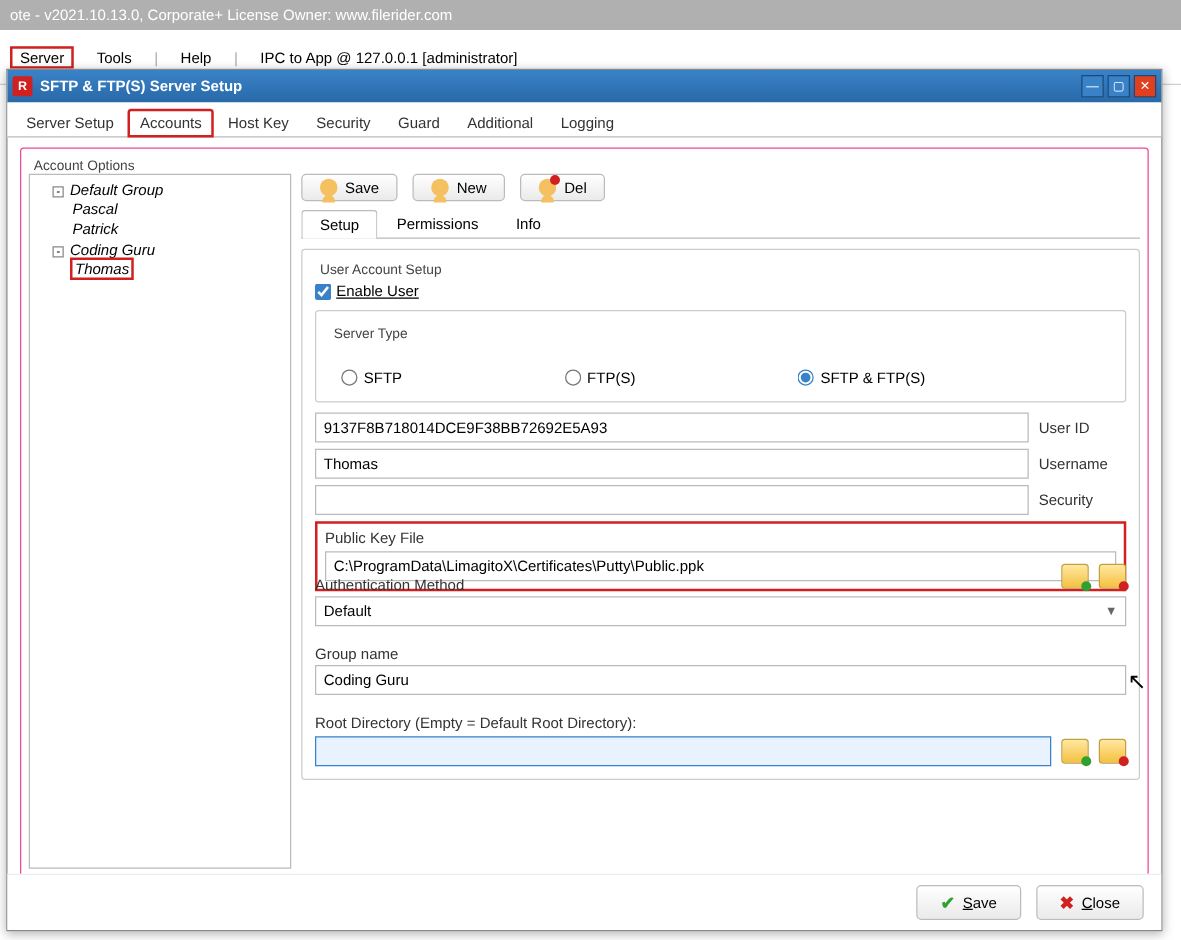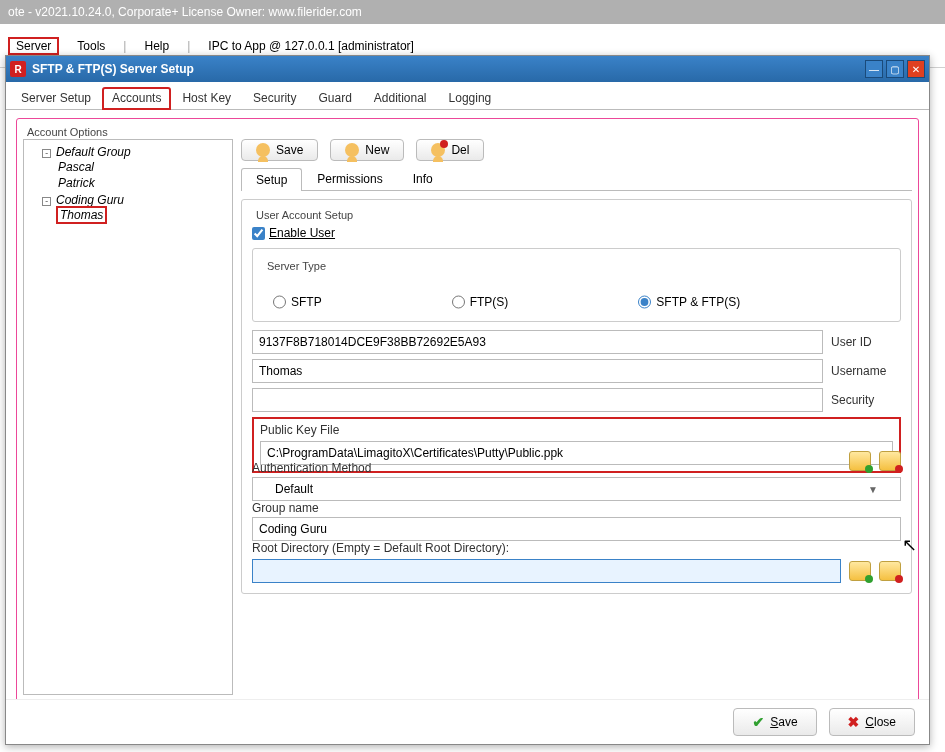--- a/index.html
+++ b/index.html
@@ -272,21 +272,21 @@
   background: #fff;
 }
 .field-row .label-right {
   width: 70px;
   font-size: 12px;
   color: #333;
 }
 .section-label {
   font-size: 12px;
   color: #333;
-  margin-top: 0;
+  margin-top: 15px;
 }
 .highlighted-box {
   border: 2px solid #d02020;
   padding: 4px 6px 6px 6px;
   margin-top: 4px;
 }
 .key-row {
   display: flex;
   align-items: center;
   gap: 8px;
@@ -311,21 +311,21 @@
 .folder-btn.remove::after {
   content:'';
   position:absolute;
   width:8px;height:8px;
   border-radius:50%;
   background:#d02020;
   right:-3px;bottom:-3px;
 }
 .dropdown {
   border: 1px solid #bbb;
-  padding: 4px 22px;
+  padding: 4px 6px;
   font-size: 12px;
   display: flex;
   justify-content: space-between;
   align-items: center;
   cursor: pointer;
   background: #fff;
   margin-top: 2px;
 }
 .dropdown .caret { color: #666; font-size: 10px;}
 .full-input {
@@ -377,21 +377,21 @@
   top: 478px;
   font-size: 18px;
   color: #000;
   pointer-events: none;
 }
 .u { text-decoration: underline; }
 </style>
 </head>
 <body>
 
-<div class="outer-title">ote - v2021.10.24.0, Corporate+ License Owner: www.filerider.com</div>
+<div class="outer-title">ote - v2021.10.13.0, Corporate+ License Owner: www.filerider.com</div>
 
 <div class="menu-bar">
   <span class="menu-item highlighted">Server</span>
   <span class="menu-item">Tools</span>
   <span class="menu-sep">|</span>
   <span class="menu-item">Help</span>
   <span class="menu-sep">|</span>
   <span class="menu-item">IPC to App @ 127.0.0.1 [administrator]</span>
 </div>
 

